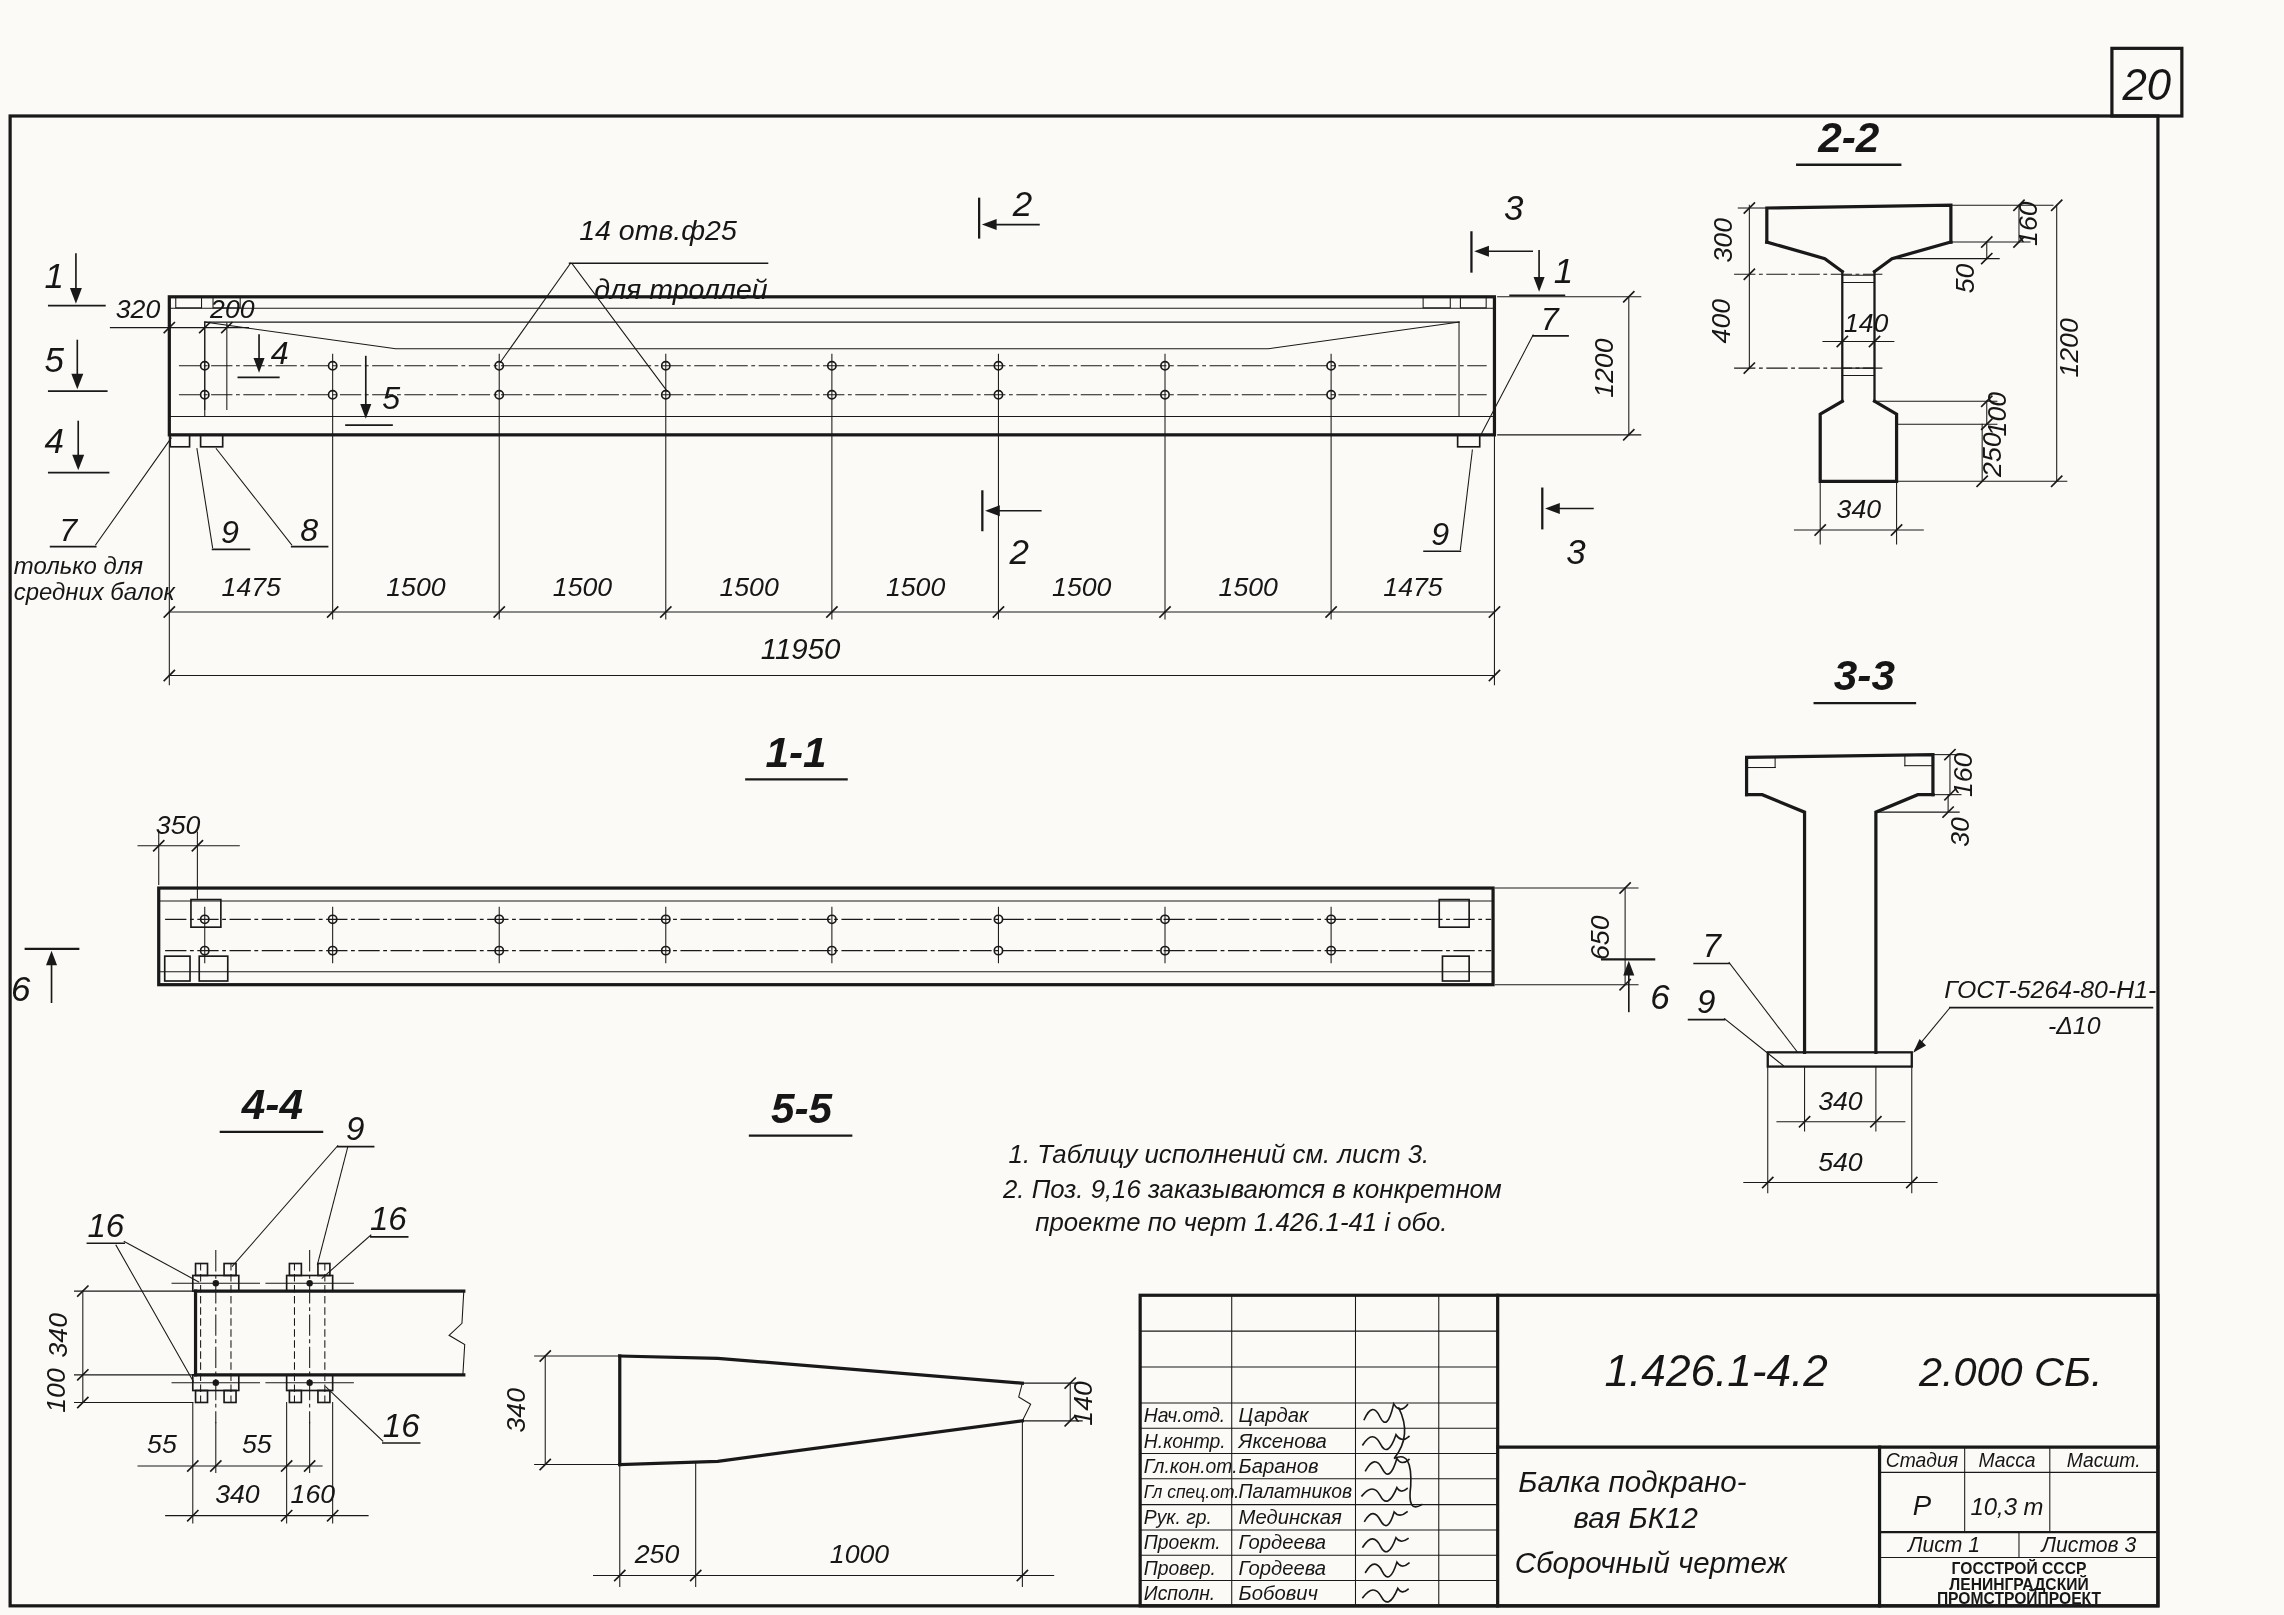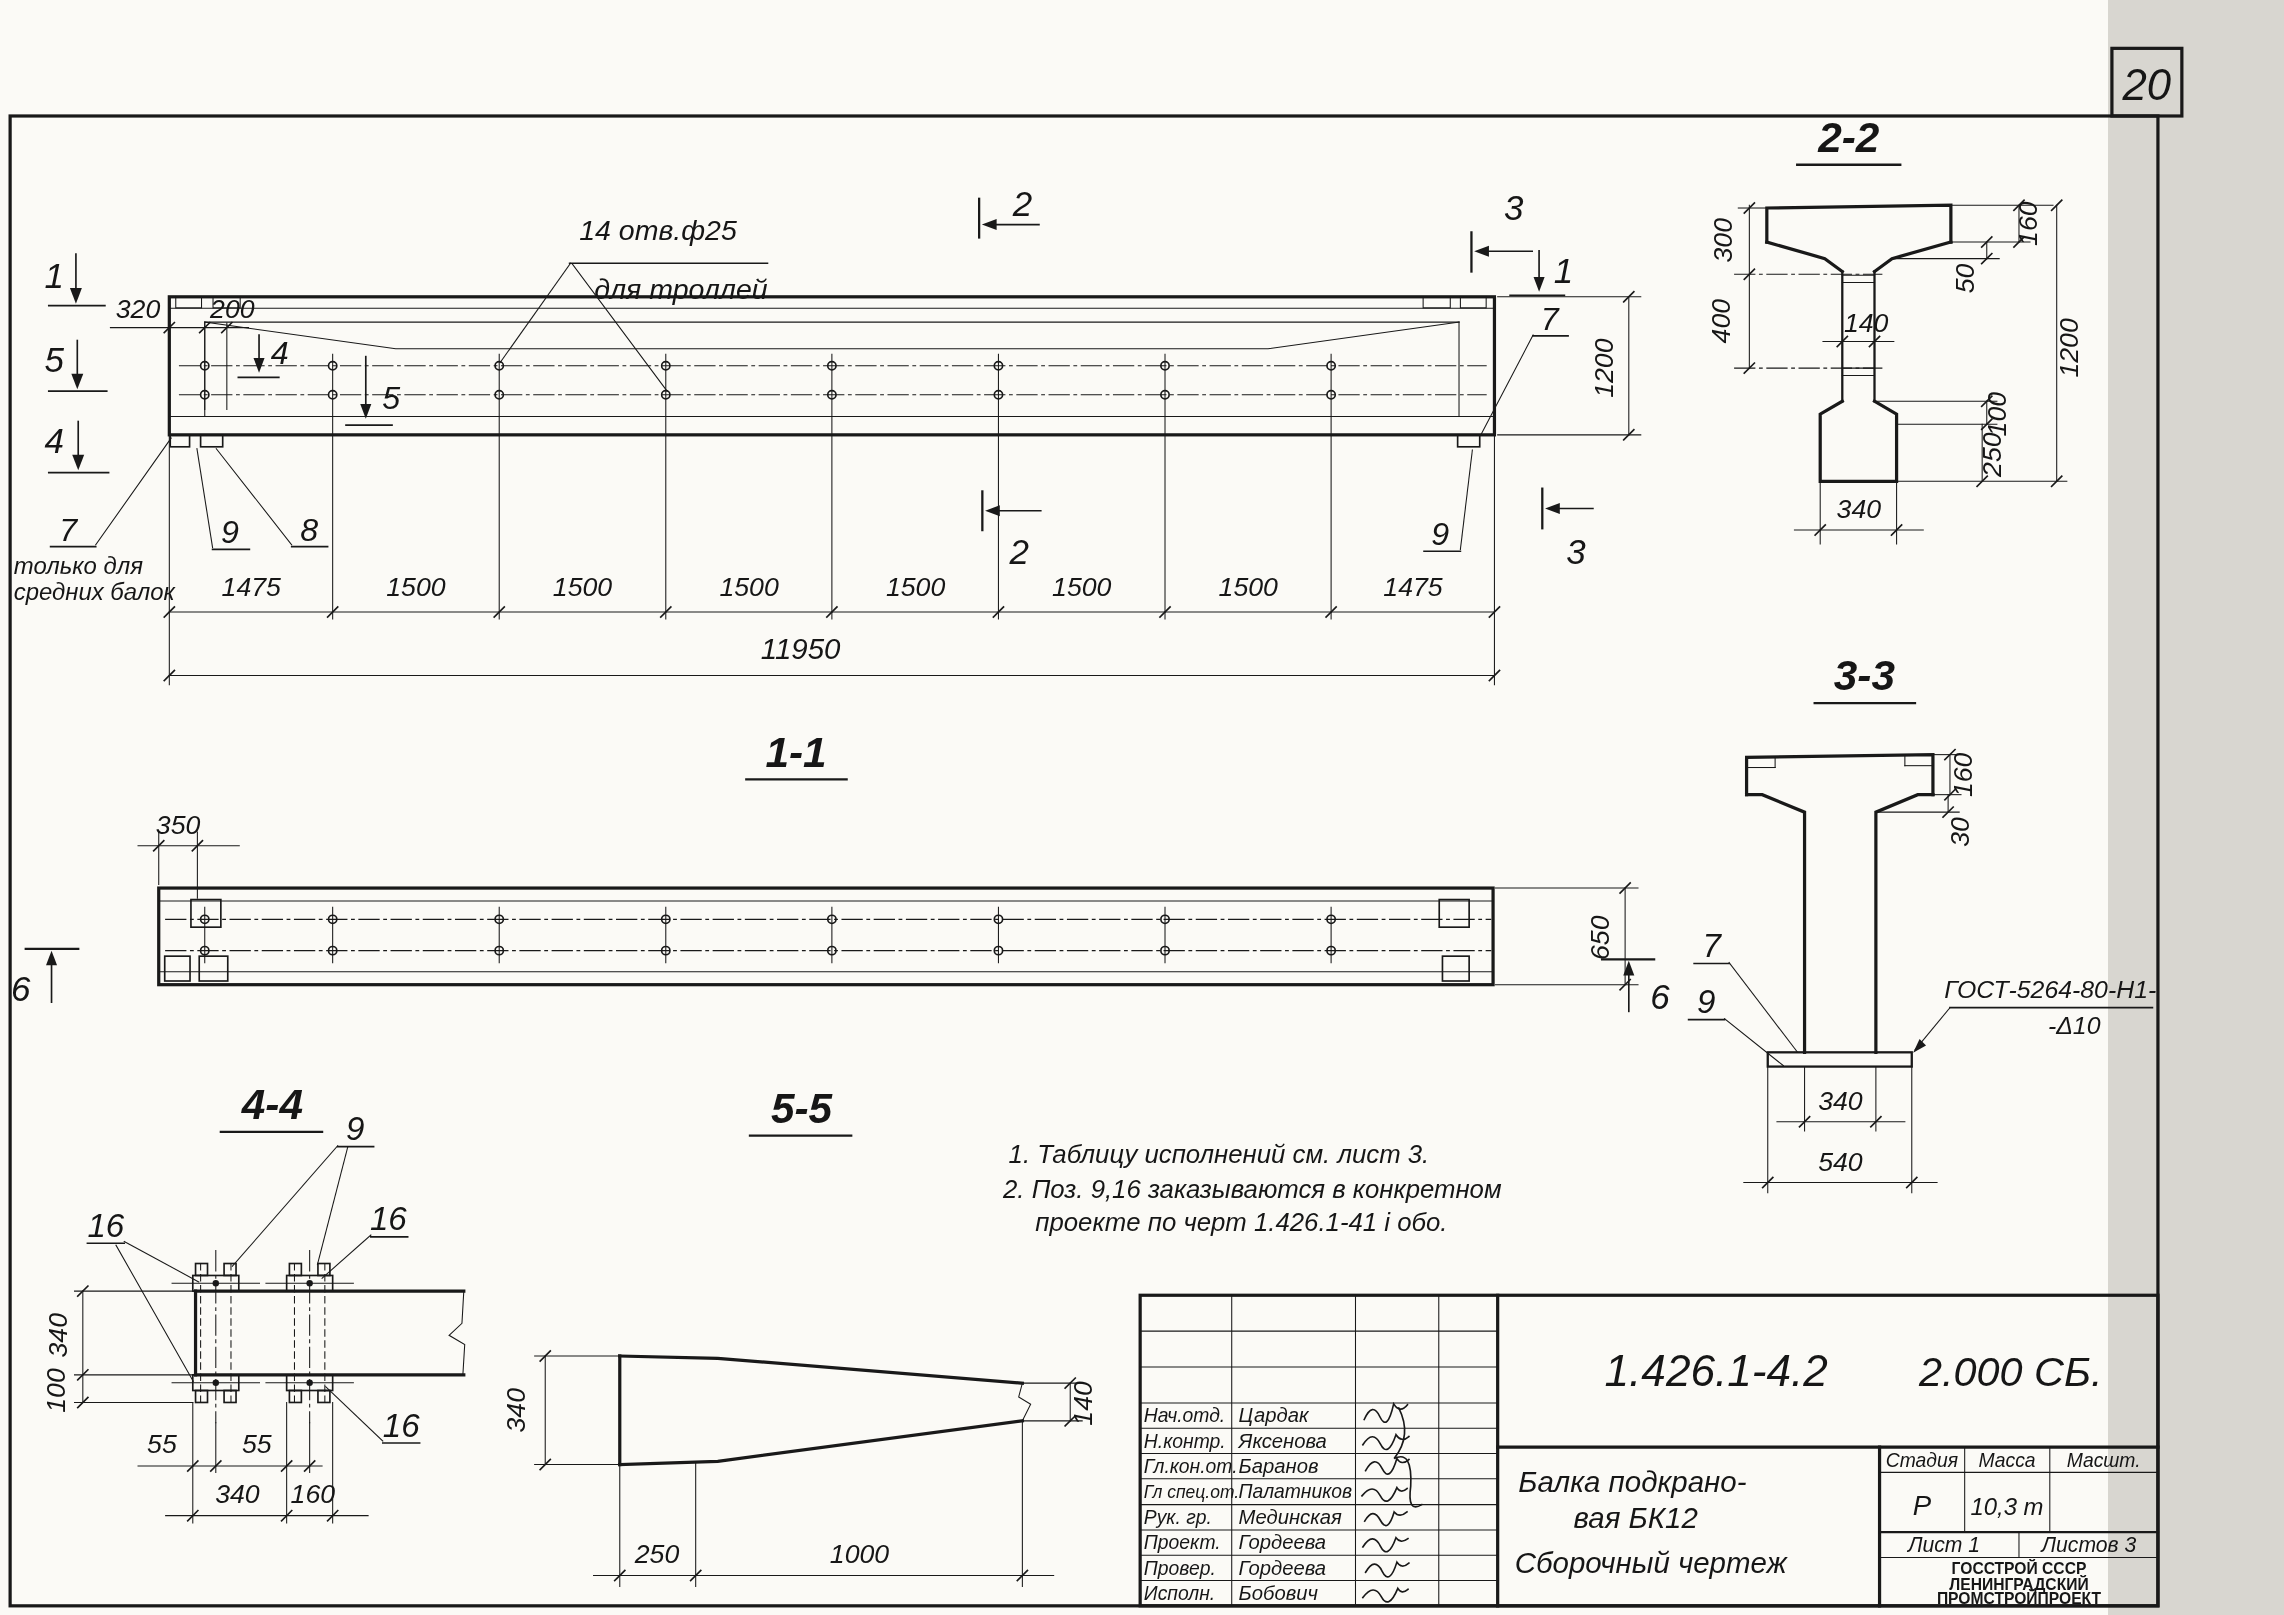--- a/index.html
+++ b/index.html
@@ -1,16 +1,16 @@
 <!DOCTYPE html>
 <html style="font-size:7.4px"><head>
 <meta charset="utf-8">
 <style>
   html,body{margin:0;padding:0;background:#d8d6d0;}
-  .sheet{position:relative;width:2108px;height:1616px;background:#fbfaf6;}
+  .sheet{position:relative;width:2284px;height:1616px;background:#fbfaf6;}
   svg{position:absolute;left:0;top:0;}
   .ln{stroke:#191919;fill:none;stroke-linecap:square;}
   .w7{stroke-width:7;} .w5{stroke-width:5;} .w4{stroke-width:3.6;} .w2{stroke-width:2.3;}
   .dd{stroke-dasharray:44 10 6 10;} .dsh{stroke-dasharray:14 10;}
   .fill{fill:#191919;stroke:none;}
   text{font-family:"Liberation Sans",sans-serif;font-style:italic;fill:#161616;}
   .td{font-size:58px;text-anchor:middle;}
   .ts{font-size:76px;text-anchor:middle;}
   .tt{font-size:92px;text-anchor:middle;font-weight:bold;}
   .tn{font-size:56px;text-anchor:start;}

